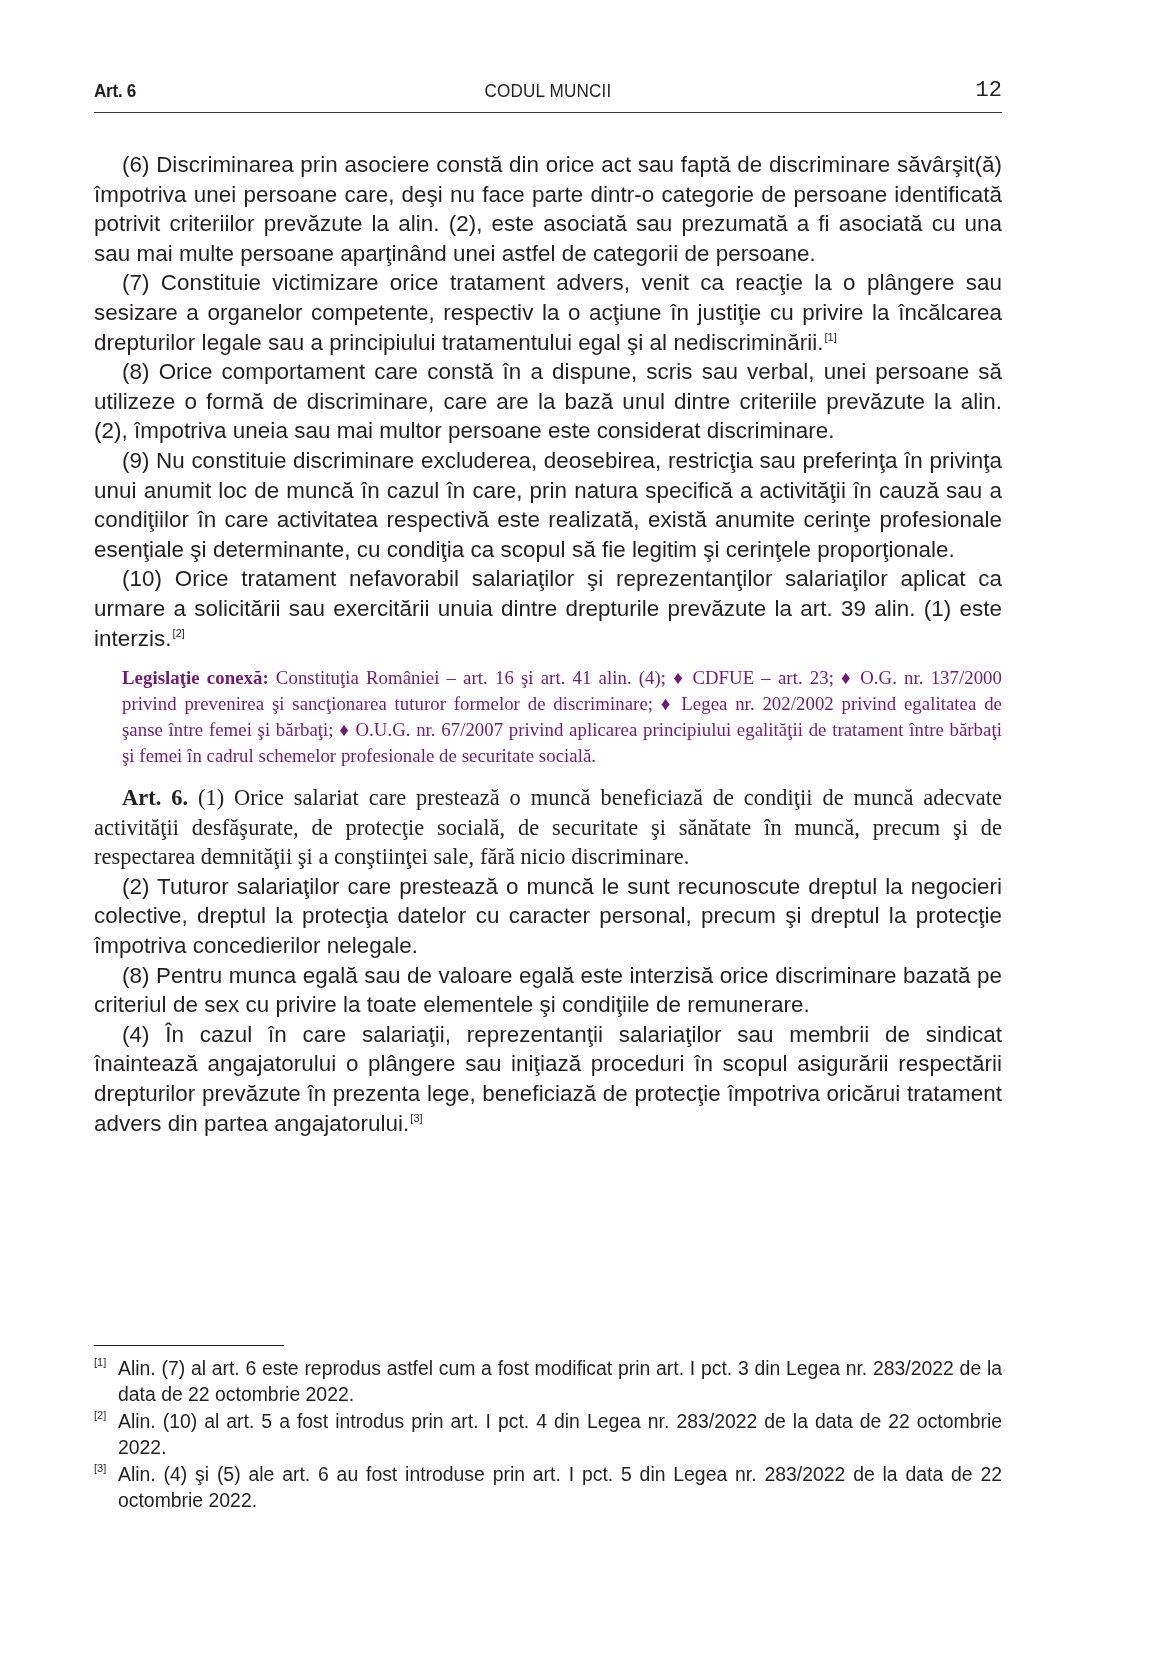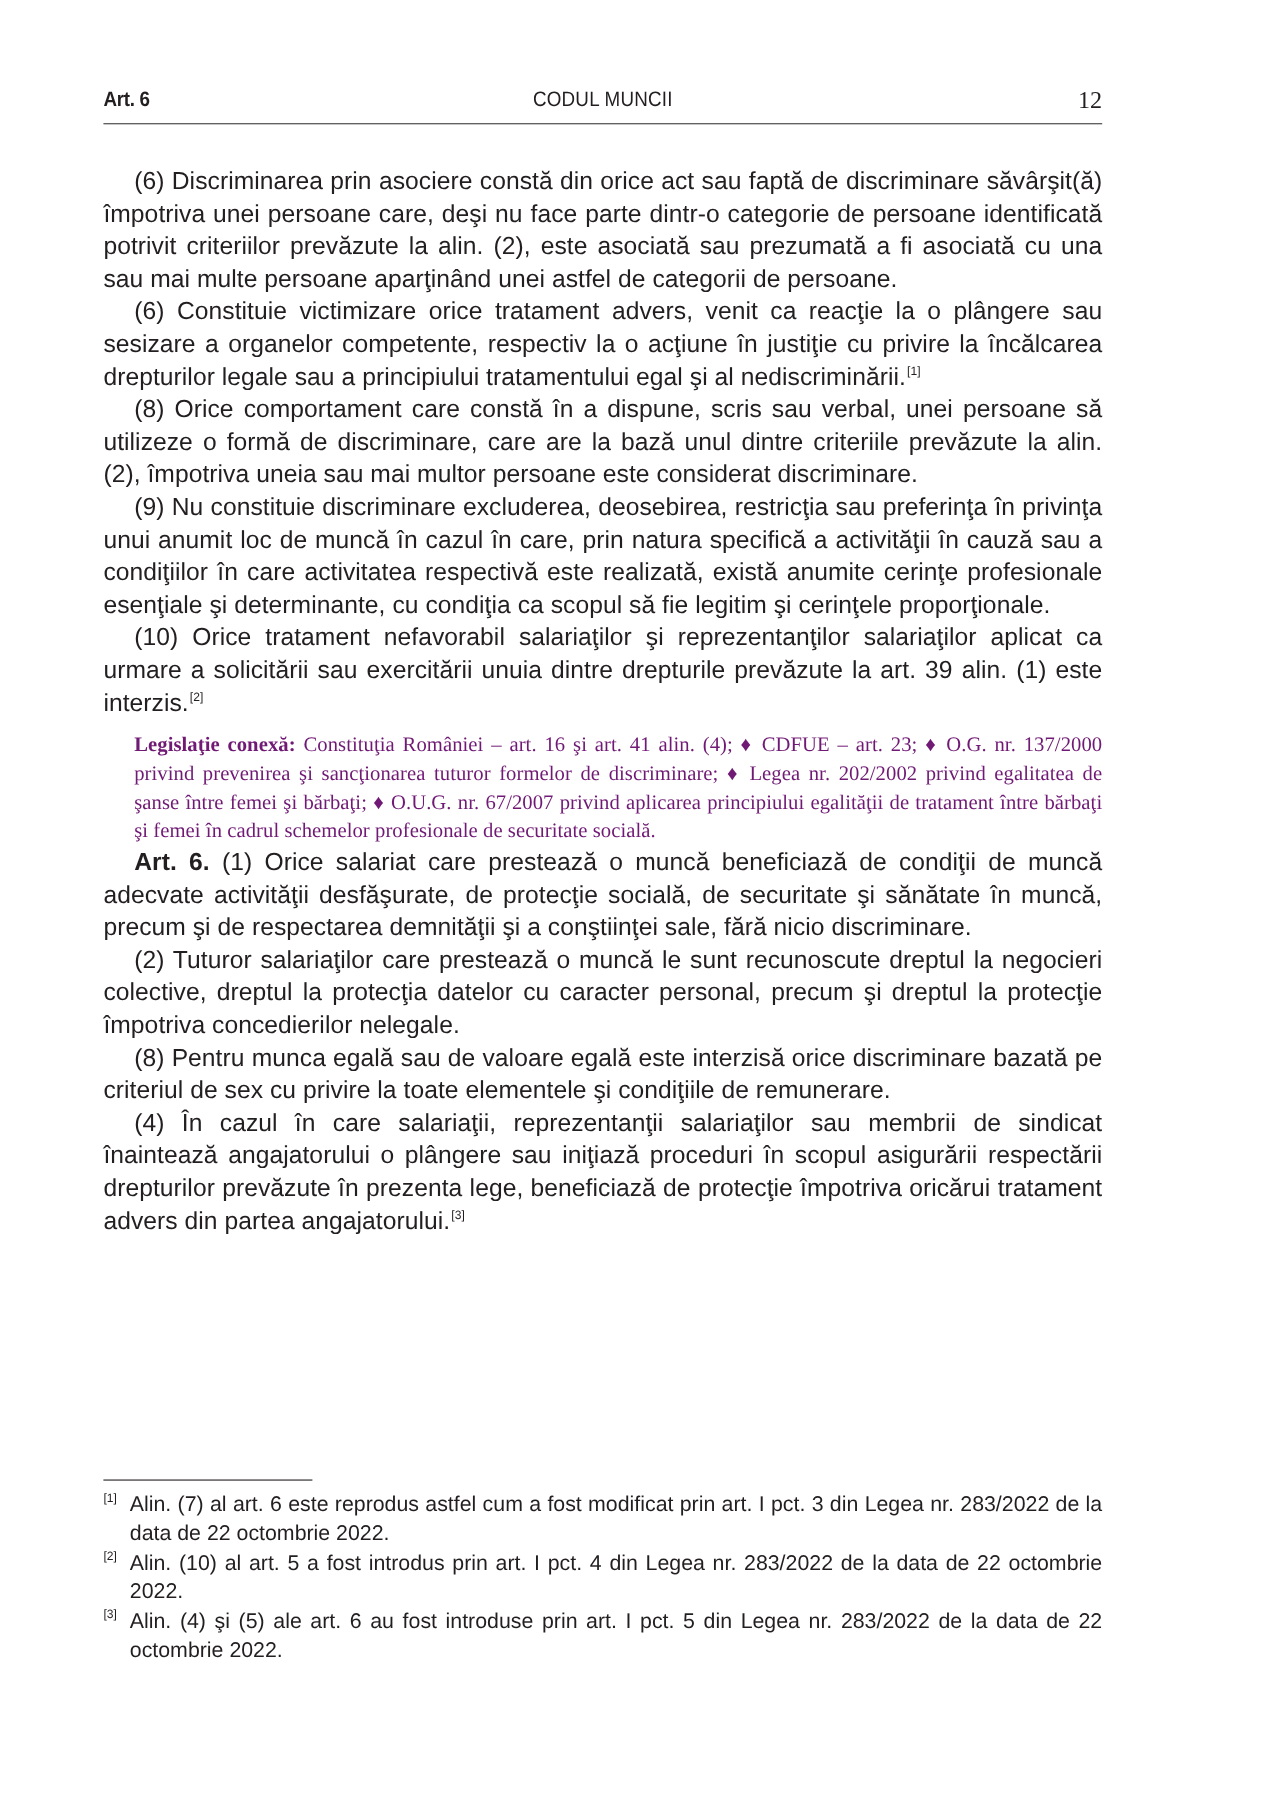--- a/index.html
+++ b/index.html
@@ -48,21 +48,21 @@
       text-align: center;
       font-size: 19px;
       transform: scaleX(0.9);
       transform-origin: center center;
       letter-spacing: 0.2px;
     }
     .rh-right {
       position: absolute;
       right: 0;
       top: 2px;
-      font-family: Liberation Serif, serif;
+      font-family: Liberation Mono, monospace;
       font-size: 22px;
     }
     .body-text {
       position: absolute;
       top: 150px;
       left: 0;
       width: 908px;
       font-size: 22.4px;
       line-height: 29.6px;
       text-align: justify;
@@ -84,21 +84,22 @@
       font-family: "Liberation Serif", serif;
       font-size: 18.8px;
       line-height: 26px;
       text-align: justify;
       color: #701a75;
     }
     .related b {
       font-weight: bold;
     }
     .article-start {
-      margin-top: 0;
+      margin-top: 14px;
+      font-family: Liberation Serif, serif;
     }
     .art-label {
       font-weight: bold;
     }
     .footnote-rule {
       position: absolute;
       left: 0;
       top: 1345px;
       width: 190px;
       border-top: 1.5px solid #231f20;
@@ -130,21 +131,21 @@
 <div class="page">
 
   <div class="running-head">
     <span class="rh-left">Art. 6</span>
     <span class="rh-center">CODUL MUNCII</span>
     <span class="rh-right">12</span>
   </div>
 
   <div class="body-text">
     <p class="para"><span>(6) Discriminarea prin asociere constă din orice act sau faptă de discriminare săvârşit(ă) împotriva unei persoane care, deşi nu face parte dintr-o categorie de persoane identificată potrivit criteriilor prevăzute la alin. (2), este asociată sau pre­zumată a fi asociată cu una sau mai multe persoane aparţinând unei astfel de categorii de persoane.</span></p>
-    <p class="para"><span>(6) Constituie victimizare orice tratament advers, venit ca reacţie la o plân­gere sau sesizare a organelor competente, respectiv la o acţiune în justiţie cu privire la încălcarea drepturilor legale sau a principiului tratamentului egal şi al nediscriminării.</span><sup class="fn">[1]</sup></p>
+    <p class="para"><span>(7) Constituie victimizare orice tratament advers, venit ca reacţie la o plân­gere sau sesizare a organelor competente, respectiv la o acţiune în justiţie cu privire la încălcarea drepturilor legale sau a principiului tratamentului egal şi al nediscriminării.</span><sup class="fn">[1]</sup></p>
     <p class="para"><span>(8) Orice comportament care constă în a dispune, scris sau verbal, unei per­soane să utilizeze o formă de discriminare, care are la bază unul dintre criteriile prevăzute la alin. (2), împotriva uneia sau mai multor persoane este considerat discriminare.</span></p>
     <p class="para"><span>(9) Nu constituie discriminare excluderea, deosebirea, restricţia sau preferinţa în privinţa unui anumit loc de muncă în cazul în care, prin natura specifică a acti­vităţii în cauză sau a condiţiilor în care activitatea respectivă este realizată, există anumite cerinţe profesionale esenţiale şi determinante, cu condiţia ca scopul să fie legitim şi cerinţele proporţionale.</span></p>
     <p class="para"><span>(10) Orice tratament nefavorabil salariaţilor şi reprezentanţilor salariaţilor aplicat ca urmare a solicitării sau exercitării unuia dintre drepturile prevăzute la art. 39 alin. (1) este interzis.</span><sup class="fn">[2]</sup></p>
 
     <div class="related"><b>Legislaţie conexă:</b><span> Constituţia României – art. 16 şi art. 41 alin. (4); ♦ CDFUE – art. 23; ♦ O.G. nr. 137/2000 privind prevenirea şi sancţionarea tuturor formelor de discriminare; ♦ Le­gea nr. 202/2002 privind egalitatea de şanse între femei şi bărbaţi; ♦ O.U.G. nr. 67/2007 privind aplicarea principiului egalităţii de tratament între bărbaţi şi femei în cadrul schemelor profesionale de securitate socială.</span></div>
 
     <p class="para article-start"><span class="art-label">Art. 6.</span><span> (1) Orice salariat care prestează o muncă beneficiază de condiţii de muncă adecvate activităţii desfăşurate, de protecţie socială, de securitate şi sănă­tate în muncă, precum şi de respectarea demnităţii şi a conştiinţei sale, fără nicio discriminare.</span></p>
     <p class="para"><span>(2) Tuturor salariaţilor care prestează o muncă le sunt recunoscute dreptul la negocieri colective, dreptul la protecţia datelor cu caracter personal, precum şi dreptul la protecţie împotriva concedierilor nelegale.</span></p>
     <p class="para"><span>(8) Pentru munca egală sau de valoare egală este interzisă orice discriminare bazată pe criteriul de sex cu privire la toate elementele şi condiţiile de remunerare.</span></p>
     <p class="para"><span>(4) În cazul în care salariaţii, reprezentanţii salariaţilor sau membrii de sindicat înaintează angajatorului o plângere sau iniţiază proceduri în scopul asigurării res­pectării drepturilor prevăzute în prezenta lege, beneficiază de protecţie împotriva oricărui tratament advers din partea angajatorului.</span><sup class="fn">[3]</sup></p>

